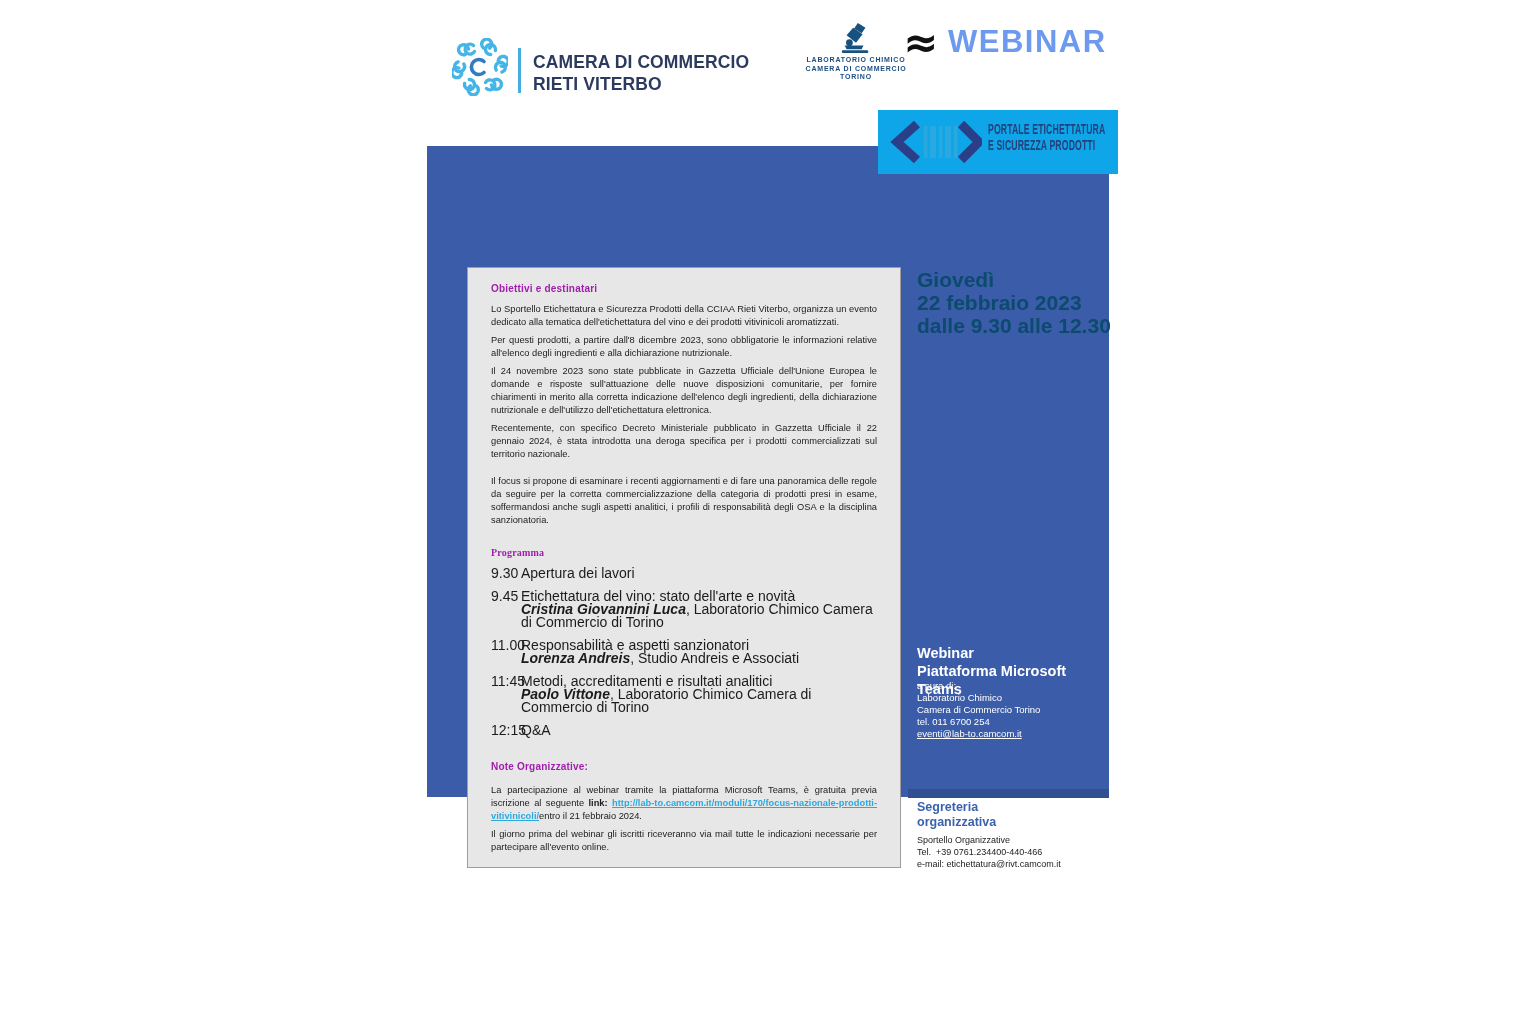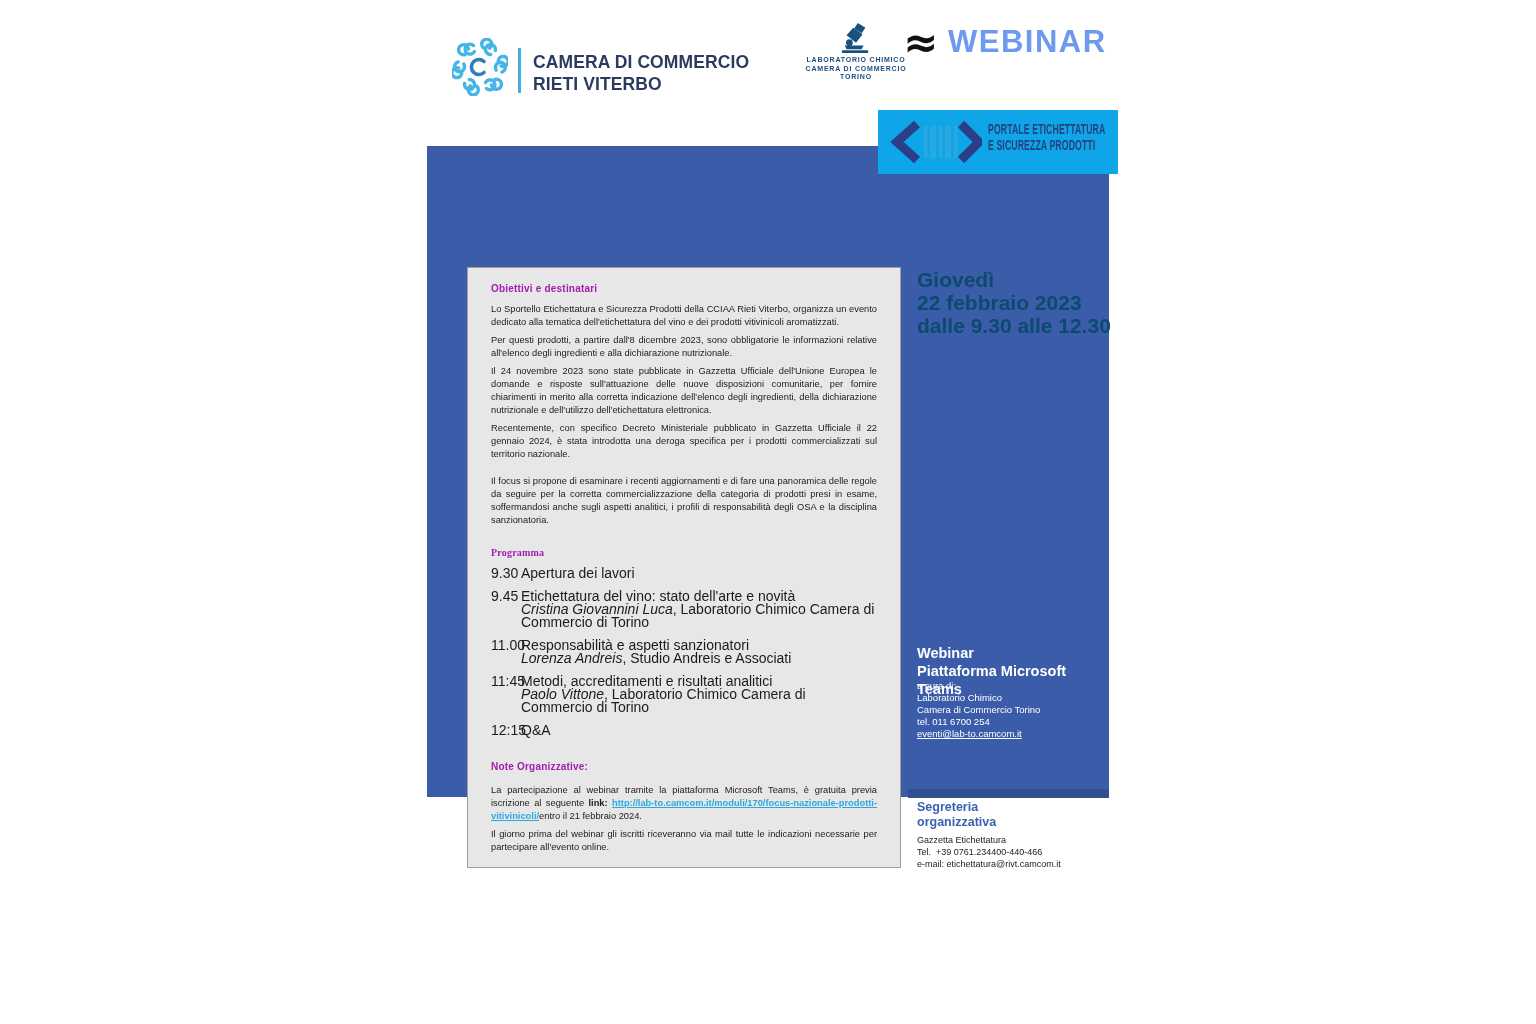--- a/index.html
+++ b/index.html
@@ -35,21 +35,21 @@
   .content-box { position:absolute; left:467px; top:267px; width:434px; height:601px; background:#e7e7e7;
                  border:1px solid #9e9e9e; z-index:4; padding:13px 23px 0 23px; overflow:hidden;
                  color:#1b1b1b; }
   .section-title { font-size:10px; font-weight:700; color:#a21caf; letter-spacing:0.2px; margin:2px 0 9px 0; }
   .content-box p { font-size:9.3px; line-height:13px; text-align:justify; margin:0 0 5px 0; }
   .focus-paragraph { margin-top:14px !important; }
   .programma-title { margin-top:20px;font-family:Liberation Serif, serif; }
   .prog-item { margin-bottom:10px; font-size:14px; line-height:13px; }
   .prog-time { display:inline-block; width:30px; }
   .prog-speaker { margin-left:30px; }
-  .speaker-name { font-weight:400; font-style:italic; }
+  .speaker-name { font-weight:700; font-style:italic; }
   .note-title { margin-top:24px; margin-bottom:12px; }
   .link-label { font-weight:700; }
   .reg-link { color:#2aa9e0; font-weight:700; text-decoration:underline; cursor:pointer; }
   .notes-p2 { margin-top:3px !important; }
 
   
   .date-block { position:absolute; left:917px; top:268px; z-index:4; color:#0c4a6e; font-size:21px;
                 font-weight:700; line-height:23px; }
   .platform-block { position:absolute; left:917px; top:644px; z-index:4; color:#ffffff; font-size:14.5px;
                     font-weight:700; line-height:18px; }
@@ -211,18 +211,18 @@
     <div>Camera di Commercio Torino</div>
     <div>tel. 011 6700 254</div>
     <div><a class="curator-email">eventi@lab-to.camcom.it</a></div>
   </div>
 
   <div class="segreteria-title">
     <div>Segreteria</div>
     <div>organizzativa</div>
   </div>
   <div class="segreteria-lines">
-    <div>Gazzetta Etichettatura</div>
+    <div>Sportello Organizzative</div>
     <div>Tel. &nbsp;+39 0761.234400-440-466</div>
     <div>e-mail: etichettatura@rivt.camcom.it</div>
   </div>
 
 </div>
 
 </body></html>

